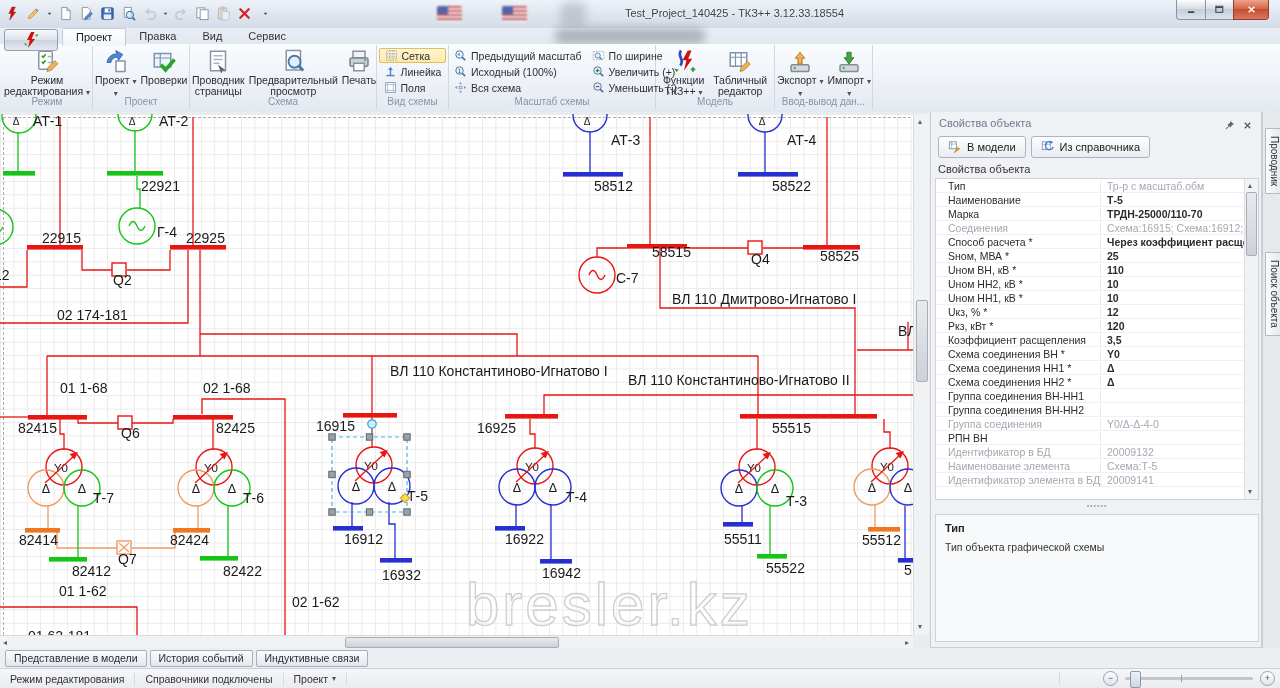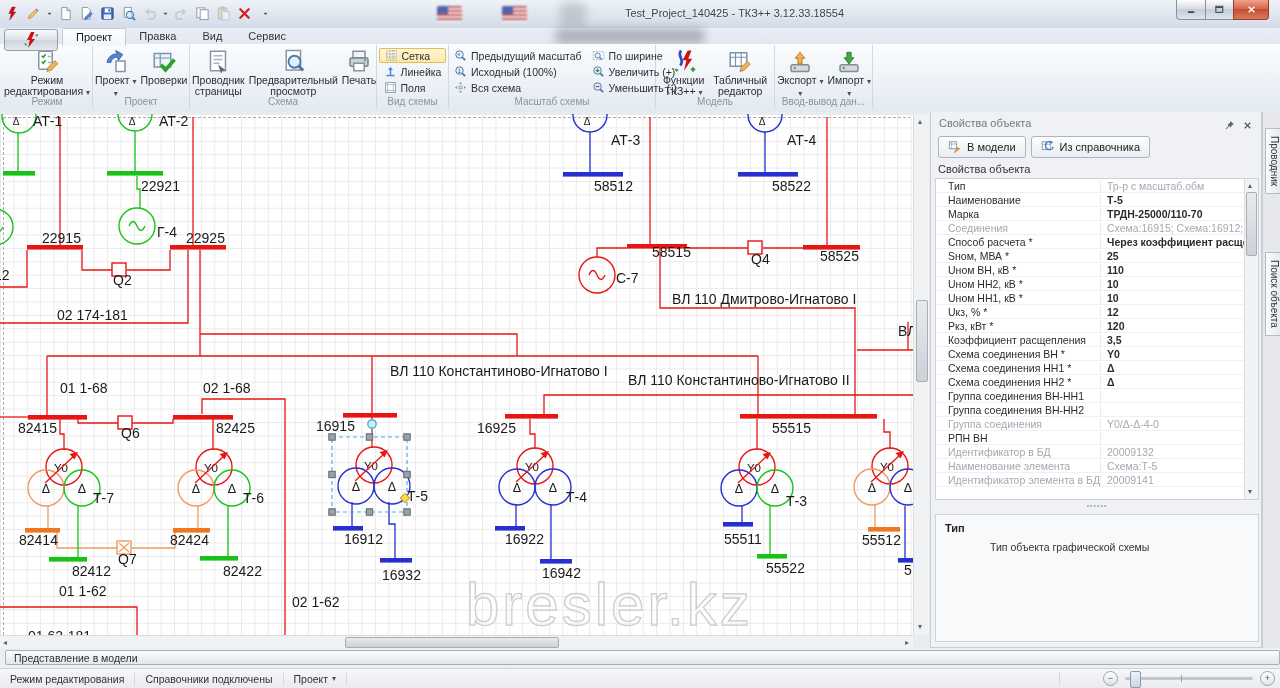--- a/index.html
+++ b/index.html
@@ -88,30 +88,30 @@
   .prow{height:13px;display:flex;border-bottom:1px solid #eef0f3;font-size:10.5px;align-items:center;}
   .pn{width:152px;flex:0 0 152px;padding-left:12px;border-right:1px solid #e8ebef;color:#2c2c2c;
       white-space:nowrap;overflow:hidden;}
   .pv{flex:1;padding-left:6px;white-space:nowrap;overflow:hidden;color:#2c2c2c;}
   .g{color:#a4a8b0;}
   .b{font-weight:bold;}
   #pscroll{position:absolute;right:0;top:0;width:13px;bottom:0;background:#f1f2f4;border-left:1px solid #dcdee3;}
   #psplit{position:absolute;left:4px;top:390px;width:324px;height:10px;text-align:center;font-size:7px;color:#9aa;letter-spacing:1px;}
   #pdesc{position:absolute;left:4px;top:402px;width:324px;height:128px;background:#f8f9fa;border:1px solid #ced2d9;box-sizing:border-box;padding:7px 9px;}
   #pdesc .pdt{font-size:11px;font-weight:bold;color:#222;}
-  #pdesc .pdd{font-size:10.5px;color:#333;margin-top:7px;margin-left:45px;}
+  #pdesc .pdd{font-size:10.5px;color:#333;margin-top:7px;}
 
   
   #sidestrip{left:1262px;top:0;width:18px;height:536px;background:#e6e8ec;border-left:1px solid #c9cdd4;box-sizing:border-box;}
   .stab{position:absolute;left:2px;width:14px;writing-mode:vertical-rl;font-size:10px;color:#333;
     background:linear-gradient(90deg,#fafbfc,#e7eaee);border:1px solid #b4bac4;border-radius:0 2px 2px 0;
     padding:7px 0;text-align:center;}
 
   
-  #btabs{left:0;top:648px;width:1280px;height:20px;background:#eceef1;display:flex;gap:3px;padding:2px 0 0 5px;box-sizing:border-box;flex-direction:column;}
+  #btabs{left:0;top:648px;width:1280px;height:20px;background:#eceef1;display:flex;gap:3px;padding:2px 0 0 5px;box-sizing:border-box;}
   .btab{font-size:10.5px;color:#2a2f36;padding:1px 8px 0;height:14px;border:1px solid #a9afb9;border-radius:2px;
     background:linear-gradient(#fbfcfd,#e3e6eb);white-space:nowrap;}
   #status{left:0;top:668px;width:1280px;height:20px;background:linear-gradient(#f5f6f9,#e9ebf0);
     border-top:1px solid #cdd0d6;display:flex;align-items:center;font-size:10.5px;color:#333;}
   .sitem{padding:0 10px;display:flex;align-items:center;gap:4px;white-space:nowrap;}
   .ssep{width:1px;height:12px;background:#d4d7dc;}
   #zoomctl{position:absolute;right:5px;top:668px;height:20px;display:flex;align-items:center;gap:7px;}
   #zoomctl .zval{font-size:10.5px;color:#333;margin-top:40px;}
   .zbtn{width:13px;height:13px;border:1px solid #9aa2ae;border-radius:50%;background:linear-gradient(#fff,#dfe3e9);
     display:flex;align-items:center;justify-content:center;font-size:9px;line-height:9px;color:#4a525a;}

